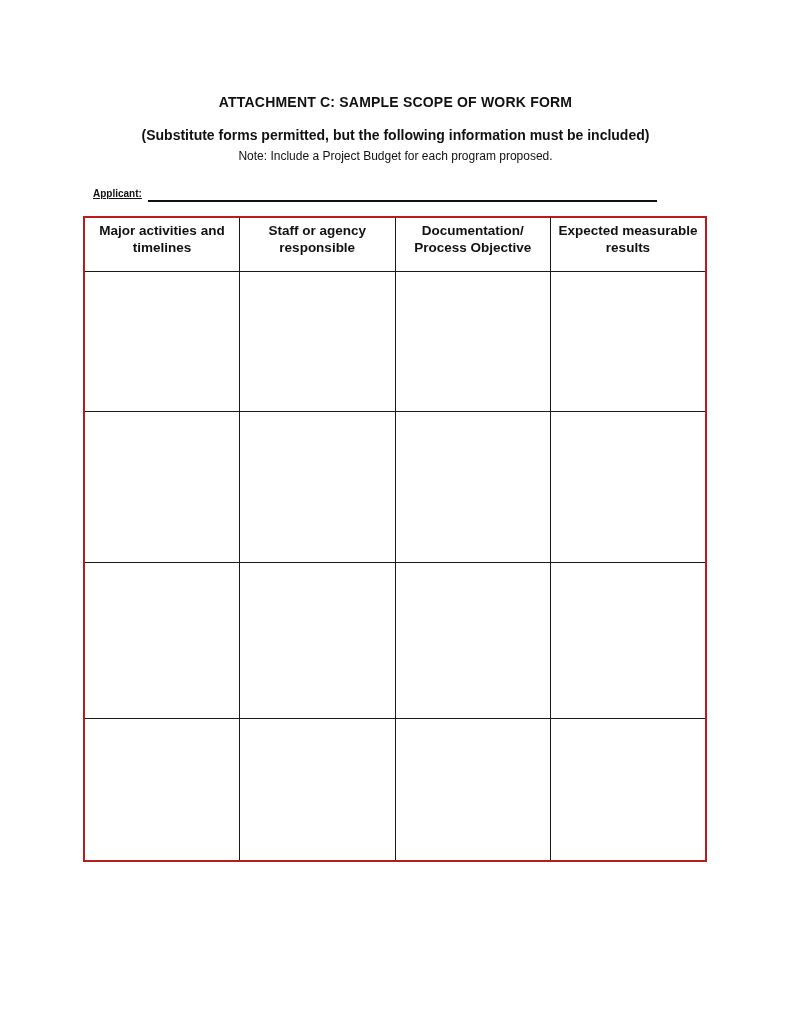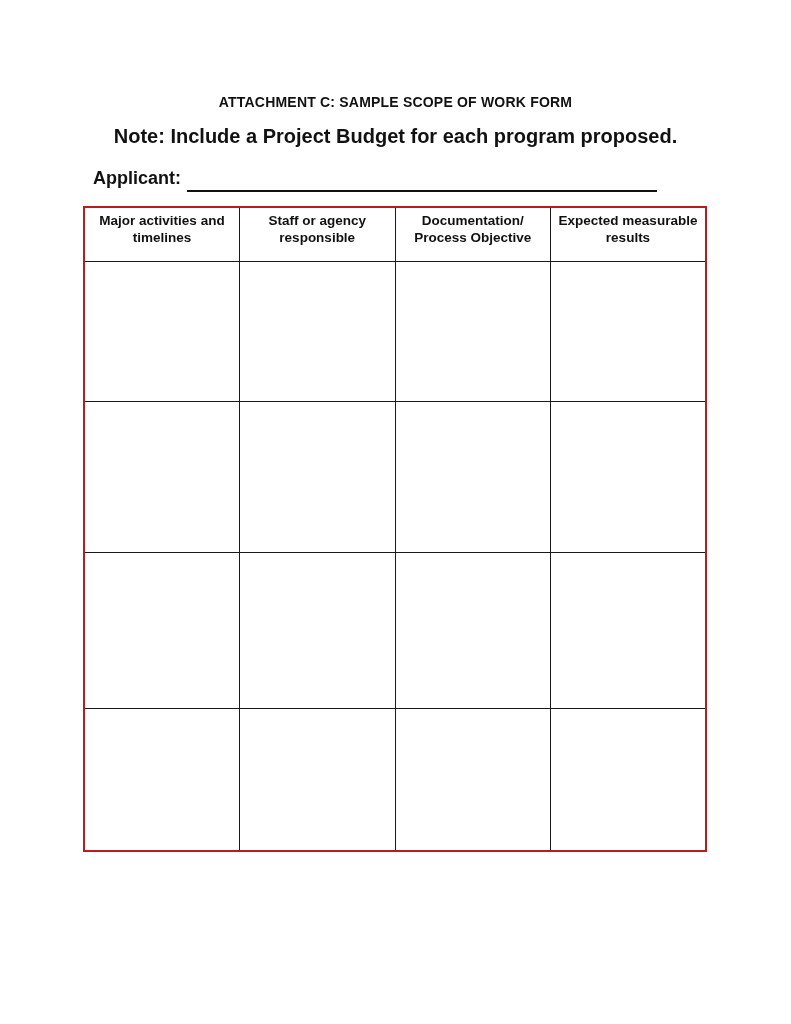--- a/index.html
+++ b/index.html
@@ -24,28 +24,29 @@
     font-weight: bold;
     letter-spacing: 0.2px;
   }
   .subtitle {
     margin-top: 17px;
     text-align: center;
     font-size: 14px;
     font-weight: bold;
   }
   .note {
-    margin-top: 15px;
+    margin-top: 6px;
     text-align: center;
-    font-size: 20px;
-    font-weight: bold;
+    font-size: 12px;
+    font-weight: normal;
   }
   .field-row {
     margin-left: 93px;
-    font-size: 18px;
+    font-size: 10px;
+    text-decoration: underline;
   }
   .applicant-row {
     margin-top: 20px;
     display: flex;
     align-items: flex-end;
     width: 564px;
   }
   .field-label {
     font-weight: bold;
     white-space: nowrap;
@@ -87,20 +88,21 @@
   tr.row-3 td { height: 156px; }
   tr.row-4 td { height: 143px; }
 </style>
 </head>
 <body>
 
 <div class="page">
 
   <div class="title">ATTACHMENT C: SAMPLE SCOPE OF WORK FORM</div>
 
+  <div class="subtitle">(Substitute forms permitted, but the following information must be included)</div>
 
   <div class="note">Note: Include a Project Budget for each program proposed.</div>
 
   <div class="field-row applicant-row">
     <span class="field-label">Applicant:</span>
     <span class="fill-line"></span>
   </div>
 
 
   <table class="scope-table">

